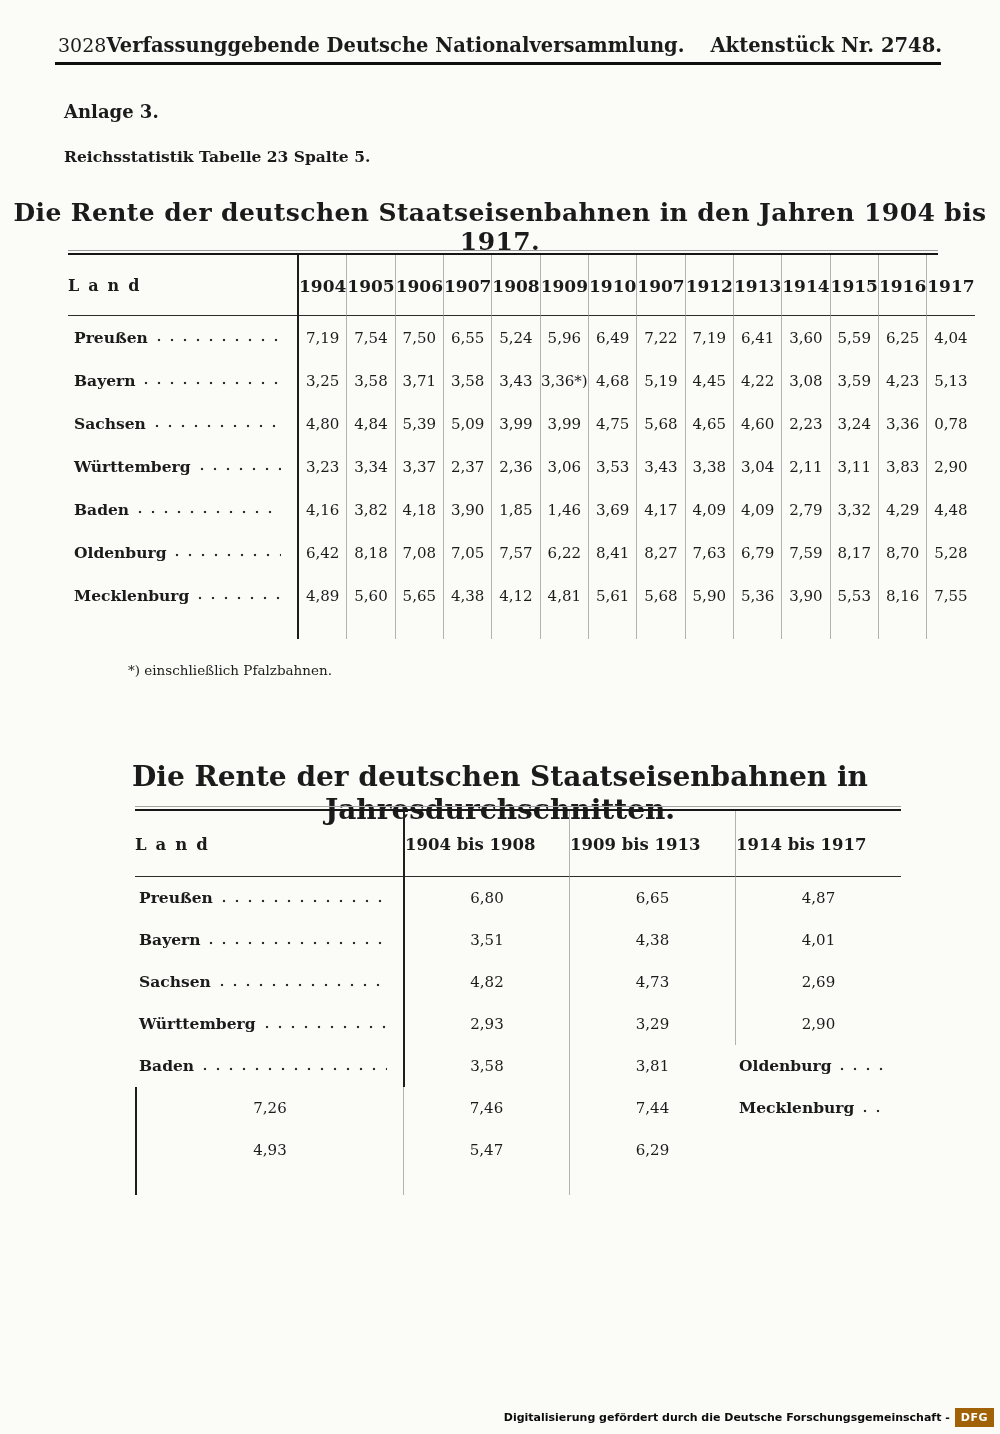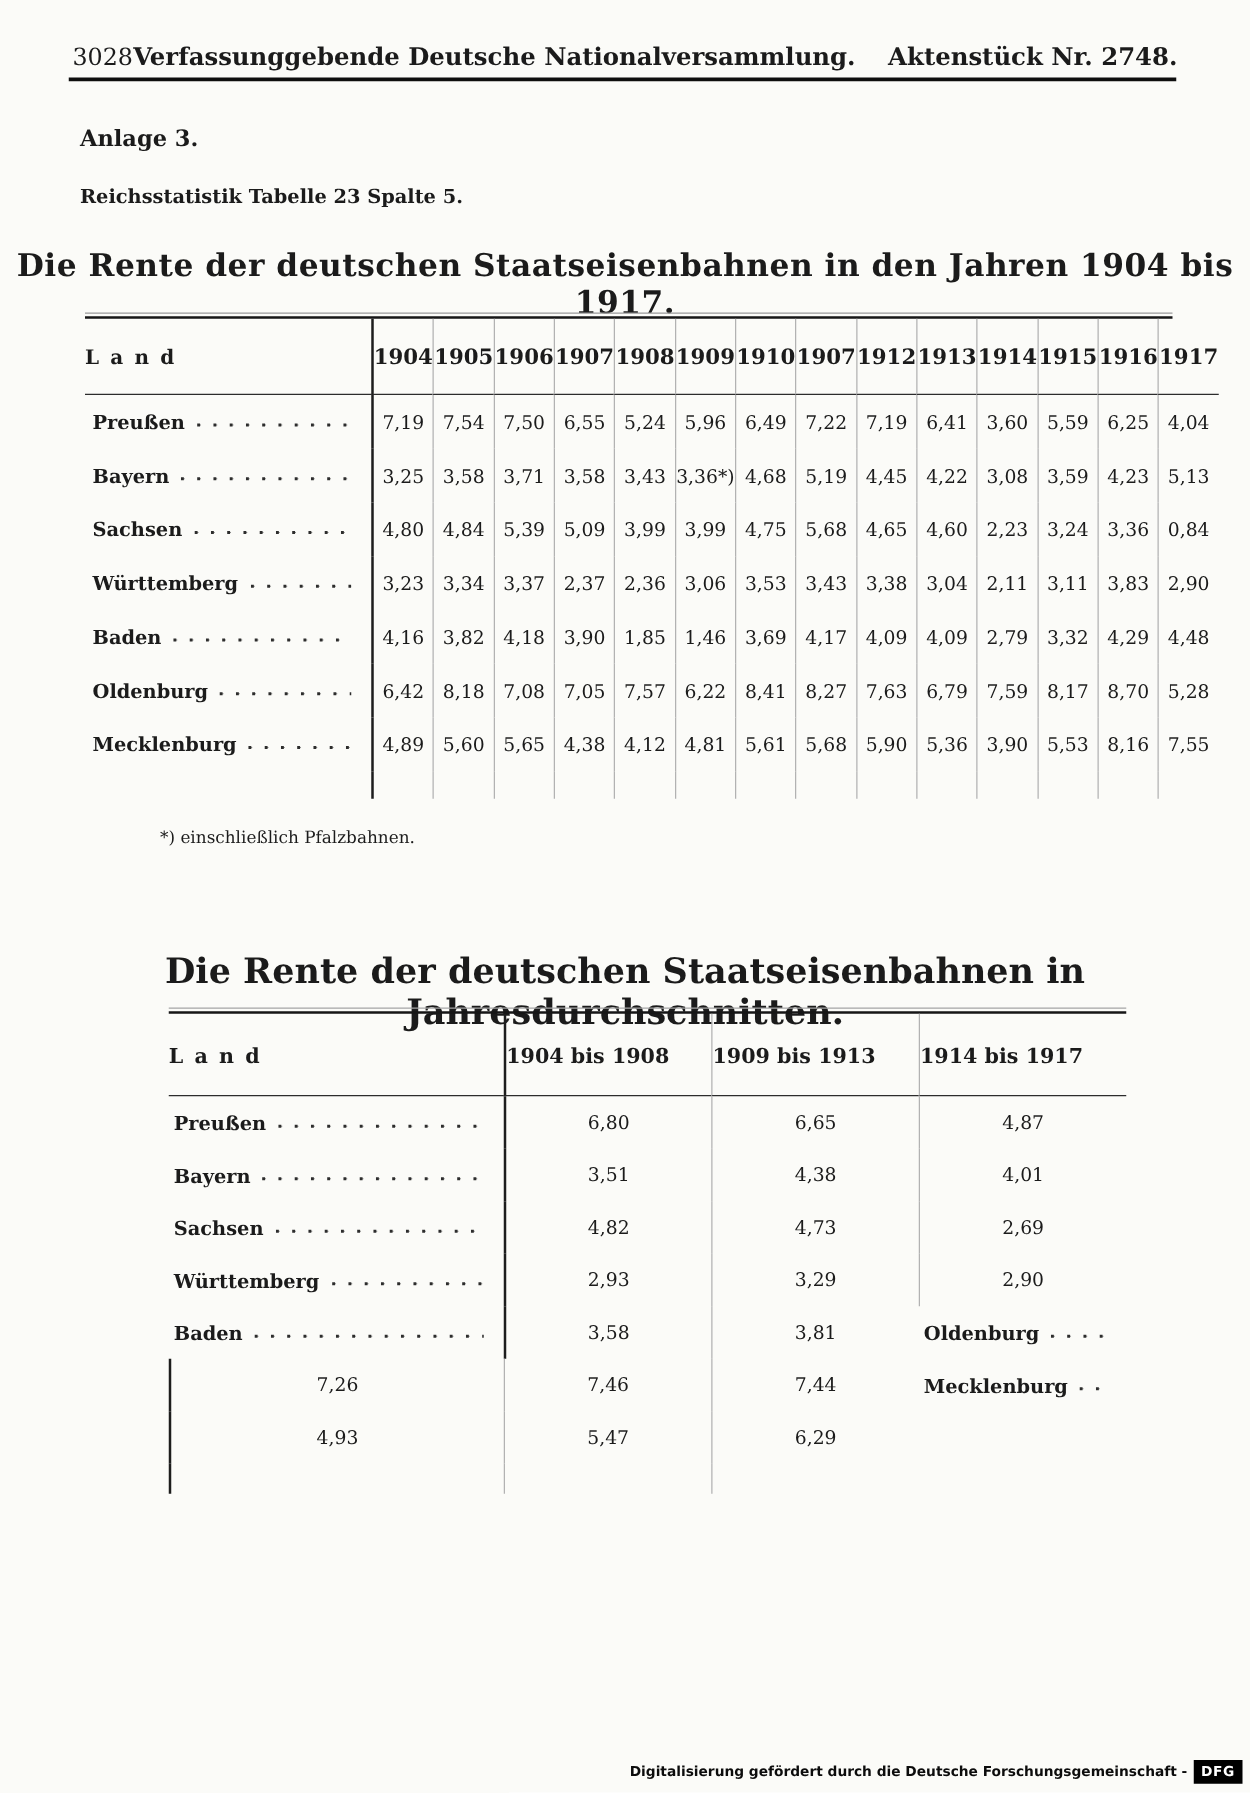--- a/index.html
+++ b/index.html
@@ -34,37 +34,37 @@
   .t2 { grid-template-columns:268px repeat(3, 1fr); }
 
   .hc { font-weight:bold; text-align:left; padding:21px 0 19px;
         border-bottom:1.6px solid #2c2c2c; font-size:17px; white-space:nowrap; }
   .land-h { letter-spacing:9px; font-size:16px; }
   .t2 .hc { padding:24px 0 22px; font-size:16.5px; }
 
   .strong { border-left:2px solid #1d1d1d; }
   .lt     { border-left:1px solid #b2b2b2; }
 
-  .lc { display:flex; align-items:center; padding:12px 4px 12px 6px; }
+  .lc { display:flex; align-items:flex-start; padding:12px 4px 12px 6px; }
   .land-name { font-weight:bold; font-size:15.5px; white-space:nowrap; padding-right:9px; }
   .leader { flex:1; height:4px; align-self:center; margin:5px 12px 0 0;
             background-image:radial-gradient(circle at 2px 2px, #2d2d2d 1.3px, rgba(0,0,0,0) 1.6px);
             background-size:13px 4px; background-repeat:repeat-x; background-position:left bottom; }
   .vc { text-align:center; padding:12.5px 0; font-size:15px; white-space:nowrap; }
   .t2 .vc { padding:12px 0; }
   .t2 .lc { padding:11px 4px 11px 4px; }
   .sp1 { height:22px; }
   .sp2 { height:24px; }
 
   .footnote { position:absolute; top:662px; left:128px; font-size:13.5px; }
 
   
   .footer { position:absolute; top:1408px; right:6px; display:flex; align-items:center; gap:5px;
             font-family:"DejaVu Sans", sans-serif; font-size:11px; font-weight:bold; color:#0c0c0c; }
-  .dfg { background:#000000; color:#fff; padding:3px 6px; font-size:11px; letter-spacing:.5px; }
+  .dfg { background:#a16207; color:#fff; padding:3px 6px; font-size:11px; letter-spacing:.5px; }
 </style>
 </head>
 <body>
 
 <div class="page">
 
   <div class="page-header">
     <span class="page-num">3028</span>
     <span class="header-center">
       <span>Verfassunggebende Deutsche Nationalversammlung.</span><span class="sep"></span><span>Aktenstück Nr. 2748.</span>
@@ -140,21 +140,21 @@
         <div class="vc lt">5,09</div>
         <div class="vc lt">3,99</div>
         <div class="vc lt">3,99</div>
         <div class="vc lt">4,75</div>
         <div class="vc lt">5,68</div>
         <div class="vc lt">4,65</div>
         <div class="vc lt">4,60</div>
         <div class="vc lt">2,23</div>
         <div class="vc lt">3,24</div>
         <div class="vc lt">3,36</div>
-        <div class="vc lt">0,84</div>
+        <div class="vc lt">0,78</div>
         <div class="lc">
           <span class="land-name">Württemberg</span>
           <span class="leader"></span>
         </div>
         <div class="vc strong">3,23</div>
         <div class="vc lt">3,34</div>
         <div class="vc lt">3,37</div>
         <div class="vc lt">2,37</div>
         <div class="vc lt">2,36</div>
         <div class="vc lt">3,06</div>

